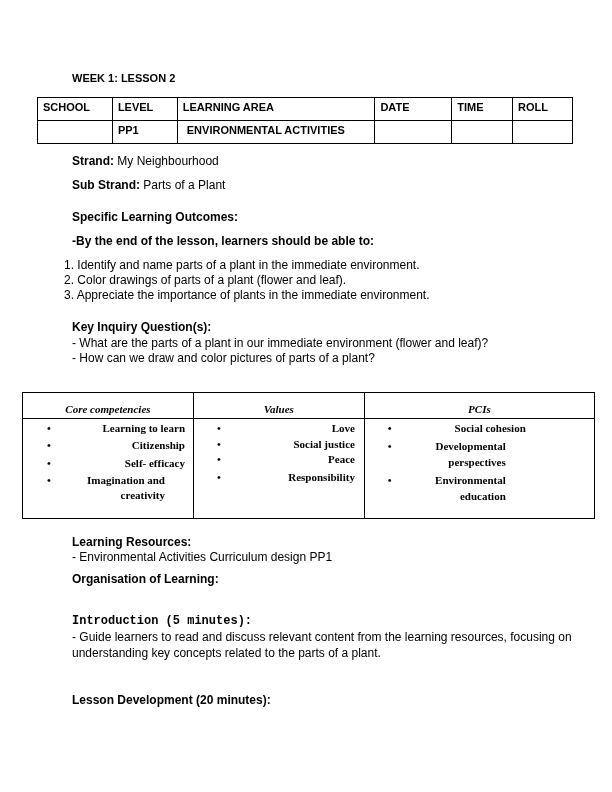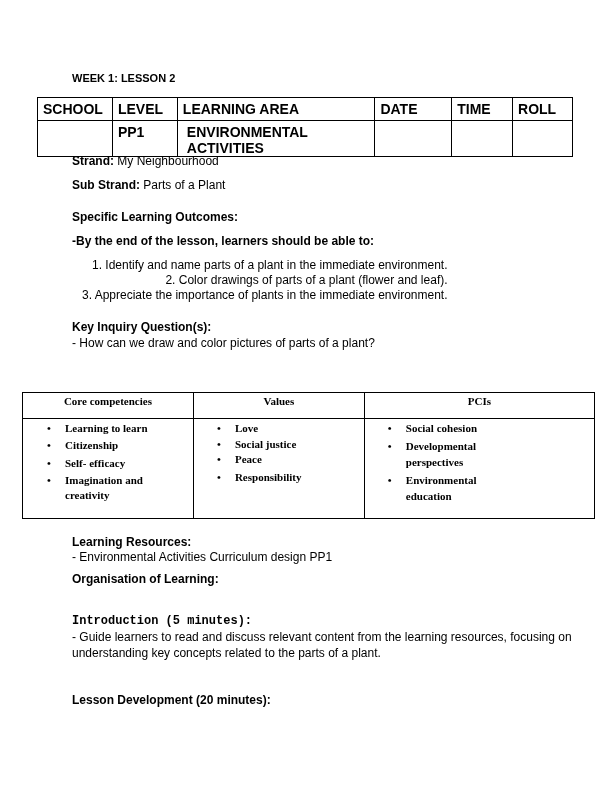--- a/index.html
+++ b/index.html
@@ -5,30 +5,30 @@
   html, body { margin: 0; padding: 0; background: #ffffff; }
   body { width: 612px; height: 792px; position: relative; overflow: hidden;
          font-family: "Liberation Sans", sans-serif; color: #000; }
   .abs { position: absolute; }
   .cal { font-family: "Liberation Sans", sans-serif; font-size: 12px; line-height: 15px; }
   .b { font-weight: bold; }
   .title { left: 72px; top: 72px; font-size: 11px; font-weight: bold; }
 
   table { border-collapse: collapse; position: absolute; }
   #t1 { left: 37px; top: 97px; width: 536px; }
-  #t1 td { border: 1px solid #000; font-size: 14px; font-weight: bold; height: 23px;
+  #t1 td { border: 1px solid #000; font-size: 11px; font-weight: bold; height: 23px;
            padding: 0 0 0 5px; vertical-align: top; padding-top: 3px; box-sizing: border-box; }
   #t2 { left: 22px; top: 392px; width: 573px; font-family: "Liberation Serif", serif; }
   #t2 th { border: 1px solid #000; font-size: 11px; font-weight: bold; height: 26px;
-           vertical-align: top; padding-top: 2px; box-sizing: border-box; }
+           vertical-align: top; padding-top: 10px; box-sizing: border-box; font-style: italic; }
   #t2 td { border: 1px solid #000; vertical-align: top; height: 100px; box-sizing: border-box; padding: 0; }
   #t2 ul { margin: 2px 0 0 0; padding: 0 0 0 42px; list-style: none; }
   #t2 li { font-size: 11px; font-weight: bold; line-height: 15.5px; position: relative; }
   #t2 li .bullet { position: absolute; left: -18px; top: 0; font-size: 11px; }
-  #t2 li .txt { display: inline-block; width: 120px; }
+  #t2 li .txt { display: inline-block; width: 120px; text-align: right; }
   .txt-wrap-pcis { width: 100px !important; }
   .txt-wrap-core { width: 100px !important; }
   .list-lines div { white-space: nowrap; }
 </style>
 </head>
 <body>
 
 <div class="abs title">WEEK 1: LESSON 2</div>
 
 <table id="t1">
@@ -56,28 +56,29 @@
   <span class="b">Strand:</span>
   <span>My Neighbourhood</span>
 </div>
 <div class="abs cal" style="left:72px; top:178px;">
   <span class="b">Sub Strand:</span>
   <span>Parts of a Plant</span>
 </div>
 
 <div class="abs cal b" style="left:72px; top:210px;">Specific Learning Outcomes:</div>
 <div class="abs cal b" style="left:72px; top:234px;">-By the end of the lesson, learners should be able to:</div>
-<div class="abs cal list-lines" style="left:82px; top:258px;text-align:right;">
+<div class="abs cal list-lines" style="left:64px; top:258px;">
   <div>1. Identify and name parts of a plant in the immediate environment.</div>
   <div>2. Color drawings of parts of a plant (flower and leaf).</div>
   <div>3. Appreciate the importance of plants in the immediate environment.</div>
 </div>
 
 <div class="abs cal b" style="left:72px; top:320px;">Key Inquiry Question(s):</div>
 <div class="abs cal list-lines" style="left:72px; top:336px;">
+  <div>- What are the parts of a plant in our immediate environment (flower and leaf)?</div>
   <div>- How can we draw and color pictures of parts of a plant?</div>
 </div>
 
 <table id="t2">
   <tbody>
       <tr>
     <th style="width:171px">Core competencies</th>
     <th style="width:171px">Values</th>
     <th style="width:231px">PCIs</th>
   </tr>

